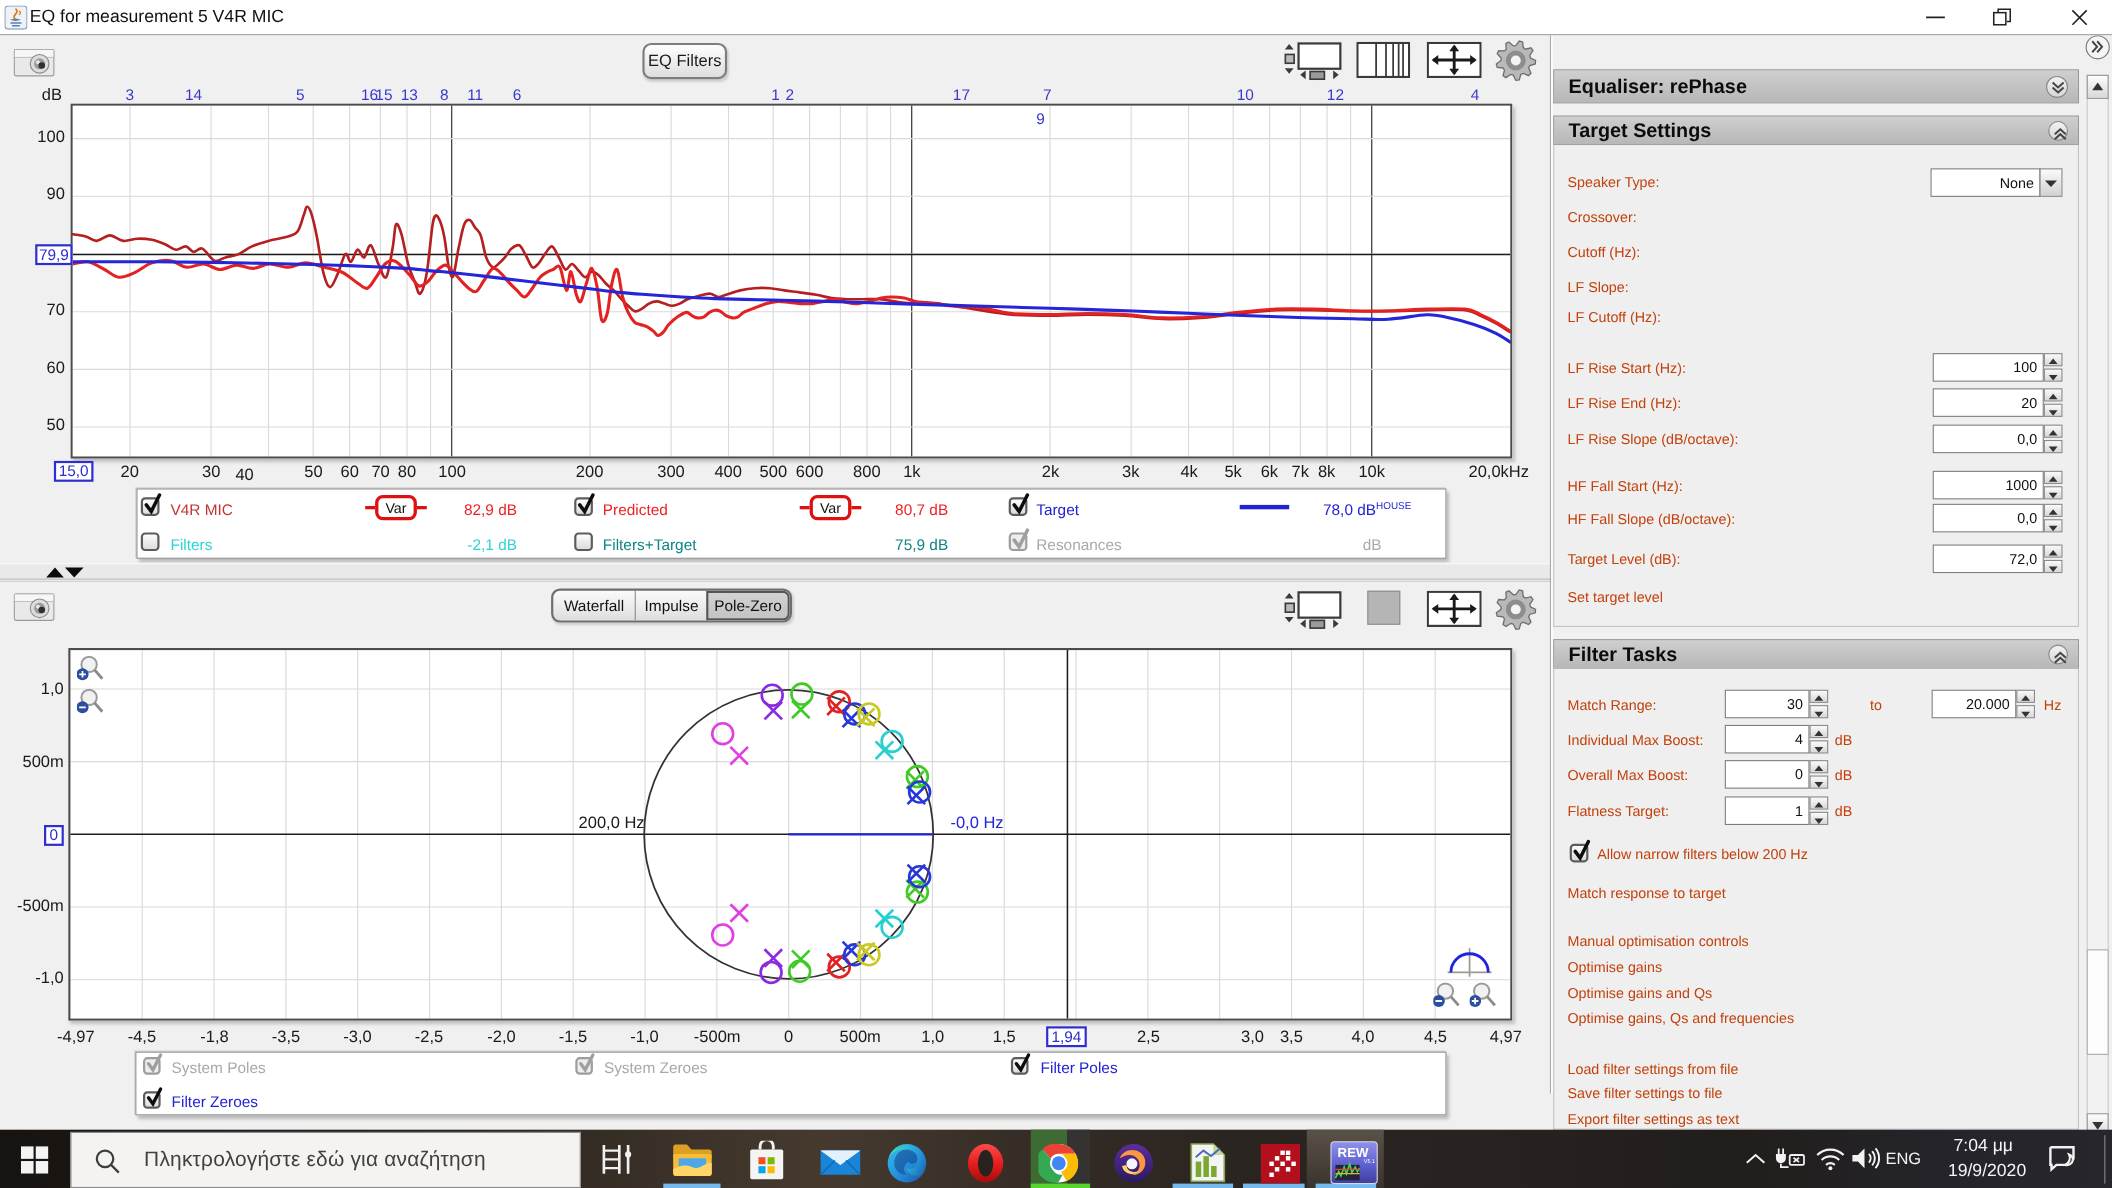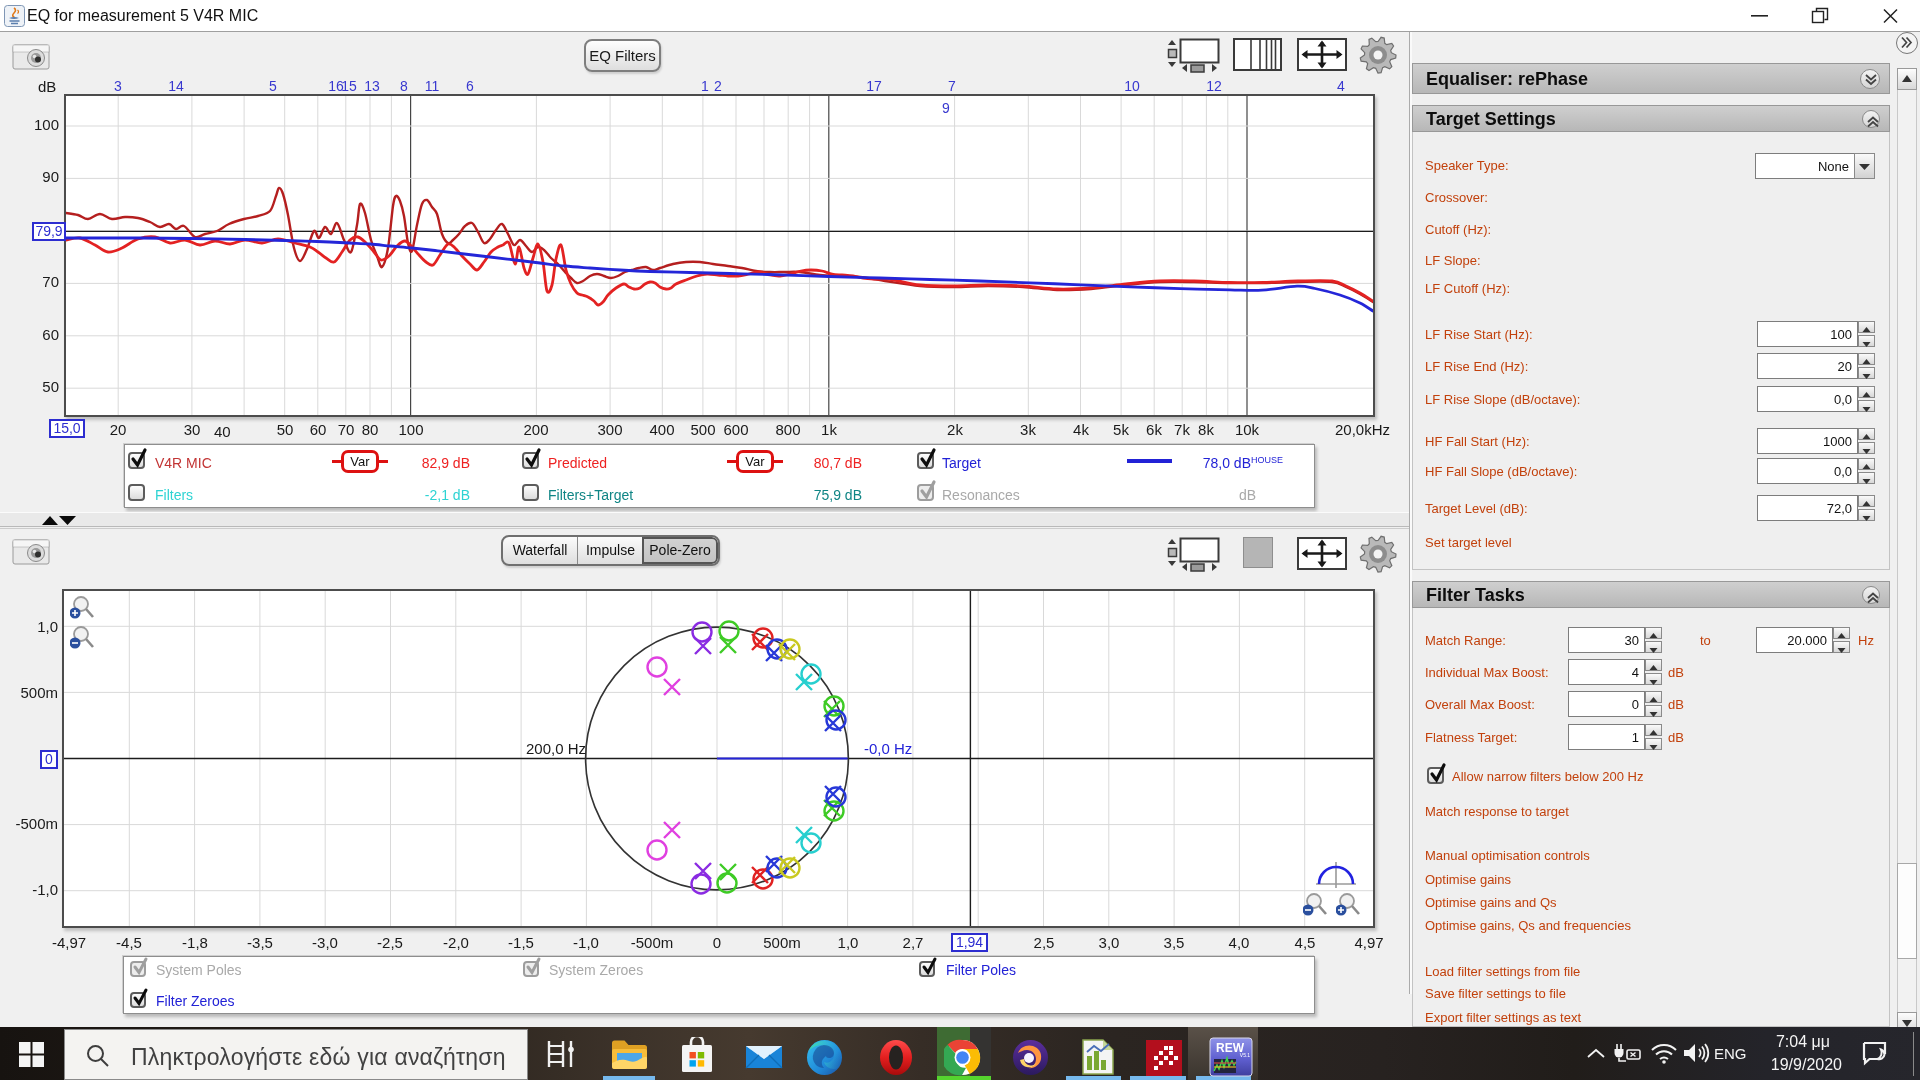--- a/index.html
+++ b/index.html
@@ -350,23 +350,23 @@
 <div class="axlbl" style="left:220px;top:934px;width:80px;text-align:center">-3,5</div>
 <div class="axlbl" style="left:285px;top:934px;width:80px;text-align:center">-3,0</div>
 <div class="axlbl" style="left:350px;top:934px;width:80px;text-align:center">-2,5</div>
 <div class="axlbl" style="left:416px;top:934px;width:80px;text-align:center">-2,0</div>
 <div class="axlbl" style="left:481px;top:934px;width:80px;text-align:center">-1,5</div>
 <div class="axlbl" style="left:546px;top:934px;width:80px;text-align:center">-1,0</div>
 <div class="axlbl" style="left:612px;top:934px;width:80px;text-align:center">-500m</div>
 <div class="axlbl" style="left:677px;top:934px;width:80px;text-align:center">0</div>
 <div class="axlbl" style="left:742px;top:934px;width:80px;text-align:center">500m</div>
 <div class="axlbl" style="left:808px;top:934px;width:80px;text-align:center">1,0</div>
-<div class="axlbl" style="left:873px;top:934px;width:80px;text-align:center">2,7</div>
+<div class="axlbl" style="left:873px;top:934px;width:80px;text-align:center">1,5</div>
 <div class="axlbl" style="left:1004px;top:934px;width:80px;text-align:center">2,5</div>
-<div class="axlbl" style="left:1069px;top:934px;width:80px;text-align:center">3,0</div>
+<div class="axlbl" style="left:1069px;top:934px;width:80px;text-align:right">3,0</div>
 <div class="axlbl" style="left:1134px;top:934px;width:80px;text-align:center">3,5</div>
 <div class="axlbl" style="left:1199px;top:934px;width:80px;text-align:center">4,0</div>
 <div class="axlbl" style="left:1265px;top:934px;width:80px;text-align:center">4,5</div>
 <div class="axlbl" style="left:1329px;top:934px;width:80px;text-align:center">4,97</div>
 <div class="cursbox" style="left:951px;top:933px;width:37px;height:19px;line-height:15px">1,94</div>
 <div class="legend" style="left:123px;top:956px;width:1192px;height:58px"></div>
 <div class="cb cbg" style="left:130px;top:961px;width:16px;height:16px">
       <svg width="22" height="26">
         <path d="M5 11 l4 5.5 L16 3" fill="none" stroke="#9f9f9f" stroke-width="3" stroke-linecap="round"></path>
       </svg>
@@ -619,21 +619,21 @@
 <rect x="0" y="0" width="11.5" height="11.5" fill="#f4f4f4"></rect>
       <rect x="13.5" y="0" width="11.5" height="11.5" fill="#f4f4f4"></rect>
 <rect x="0" y="13.5" width="11.5" height="11.5" fill="#f4f4f4"></rect>
       <rect x="13.5" y="13.5" width="11.5" height="11.5" fill="#f4f4f4"></rect>
 </svg>
 <div class="abs" style="left:64px;top:2px;width:464px;height:51px;background:#f4f3f1;border:1px solid #8a8a8a">
 <svg class="abs" style="left:20px;top:13px" width="26" height="26" viewBox="0 0 26 26">
         <circle cx="10.5" cy="10.5" r="7.5" fill="none" stroke="#3d3d3d" stroke-width="2"></circle>
         <path d="M16 16 L23 23" stroke="#3d3d3d" stroke-width="2"></path>
       </svg>
-<div class="abs" style="left:66px;top:14px;font-size:23px;color:#414141;letter-spacing:0.2px">Πληκτρολογήστε εδώ για αναζήτηση</div>
+<div class="abs" style="left:66px;top:14px;font-size:19px;color:#414141;letter-spacing:0.2px">Πληκτρολογήστε εδώ για αναζήτηση</div>
 </div>
 <svg class="abs" style="left:546px;top:13px" width="32" height="28" viewBox="0 0 32 28">
 <path d="M3 1 v26 M17 1 v26" stroke="#f0f0f0" stroke-width="2.4"></path>
 <path d="M3 6 h14 M3 14 h14 M3 22 h14" stroke="#f0f0f0" stroke-width="2"></path>
 <path d="M25 1 v26" stroke="#f0f0f0" stroke-width="2.4"></path>
       <circle cx="25" cy="9.5" r="2.8" fill="#f0f0f0"></circle>
 </svg>
 <svg class="abs" style="left:610px;top:12px" width="40" height="32" viewBox="0 0 40 32">
 <path d="M2 4 a2.5 2.5 0 0 1 2.5-2.5 h10 l4 4.5 h16 a2.5 2.5 0 0 1 2.5 2.5 v5 h-35z" fill="#dea023"></path>
 <rect x="2" y="10" width="35" height="20" rx="2" fill="#f7bd3a"></rect>

